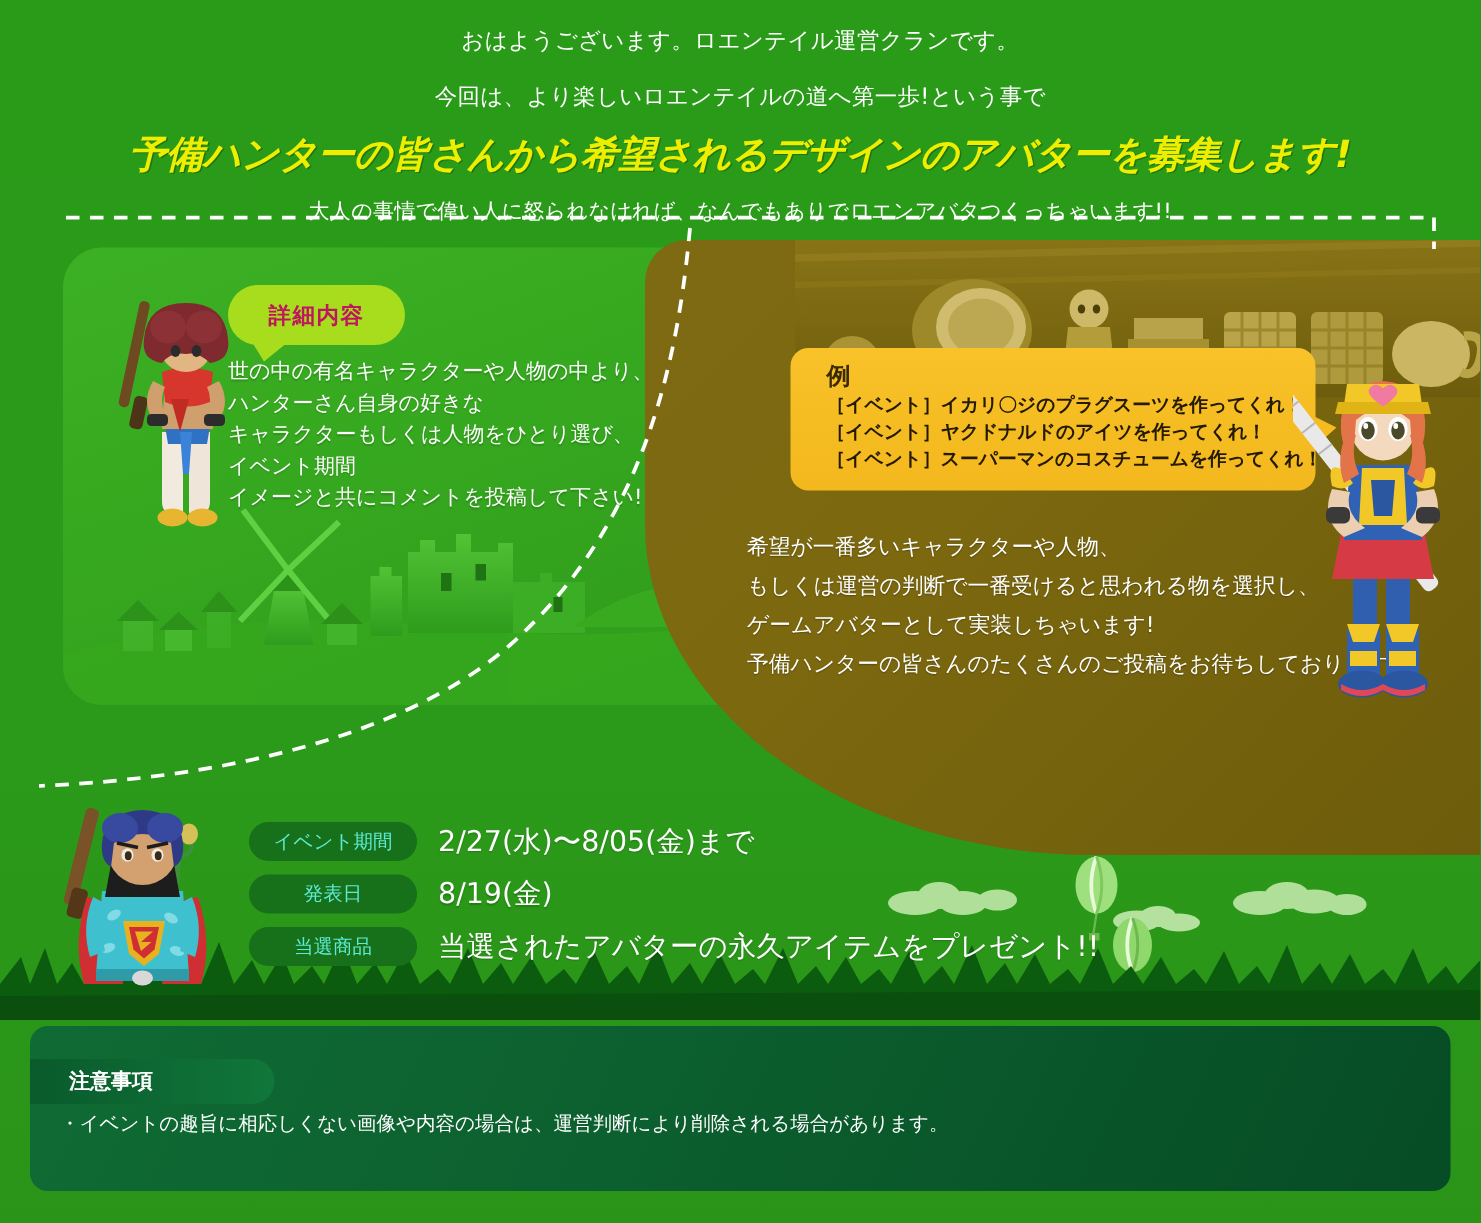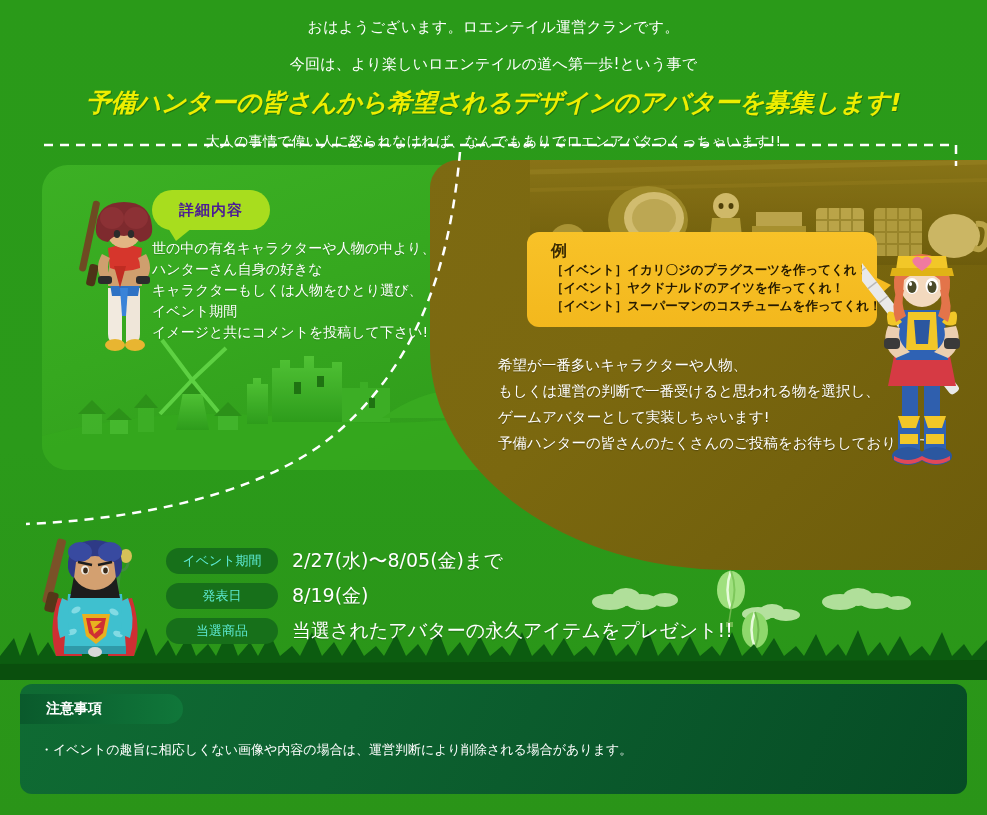--- a/index.html
+++ b/index.html
@@ -86,21 +86,21 @@
     left: 152px; top: 190px;
     width: 118px; height: 40px;
     background: #a8dd1e;
     border-radius: 20px/20px;
     z-index: 12;
     display: flex;
     align-items: center;
     justify-content: center;
   }
   .bubble span {
-    color: #4c1d95;
+    color: #be185d;
     font-size: 15px;
     font-weight: bold;
     letter-spacing: 1px;
   }
   .bubble:after {
     content: "";
     position: absolute;
     left: 16px; bottom: -11px;
     width: 0; height: 0;
     border-left: 8px solid transparent;
@@ -258,21 +258,21 @@
   .notice {
     position: absolute;
     left: 20px; top: 684px;
     width: 947px; height: 110px;
     background: linear-gradient(115deg, #0f6b33 0%, #0d6230 35%, #064c25 100%);
     border-radius: 12px;
     z-index: 20;
   }
   .notice-title {
     position: absolute;
-    left: 0px; top: 10px;
+    left: 0px; top: 22px;
     width: 163px; height: 30px;
     background: linear-gradient(90deg, #0a5a2c 0%, #10773a 100%);
     border-top-right-radius: 15px;
     border-bottom-right-radius: 15px;
     color: #ffffff;
     font-size: 14px;
     font-weight: bold;
     display: flex;
     align-items: center;
     padding-left: 26px;

